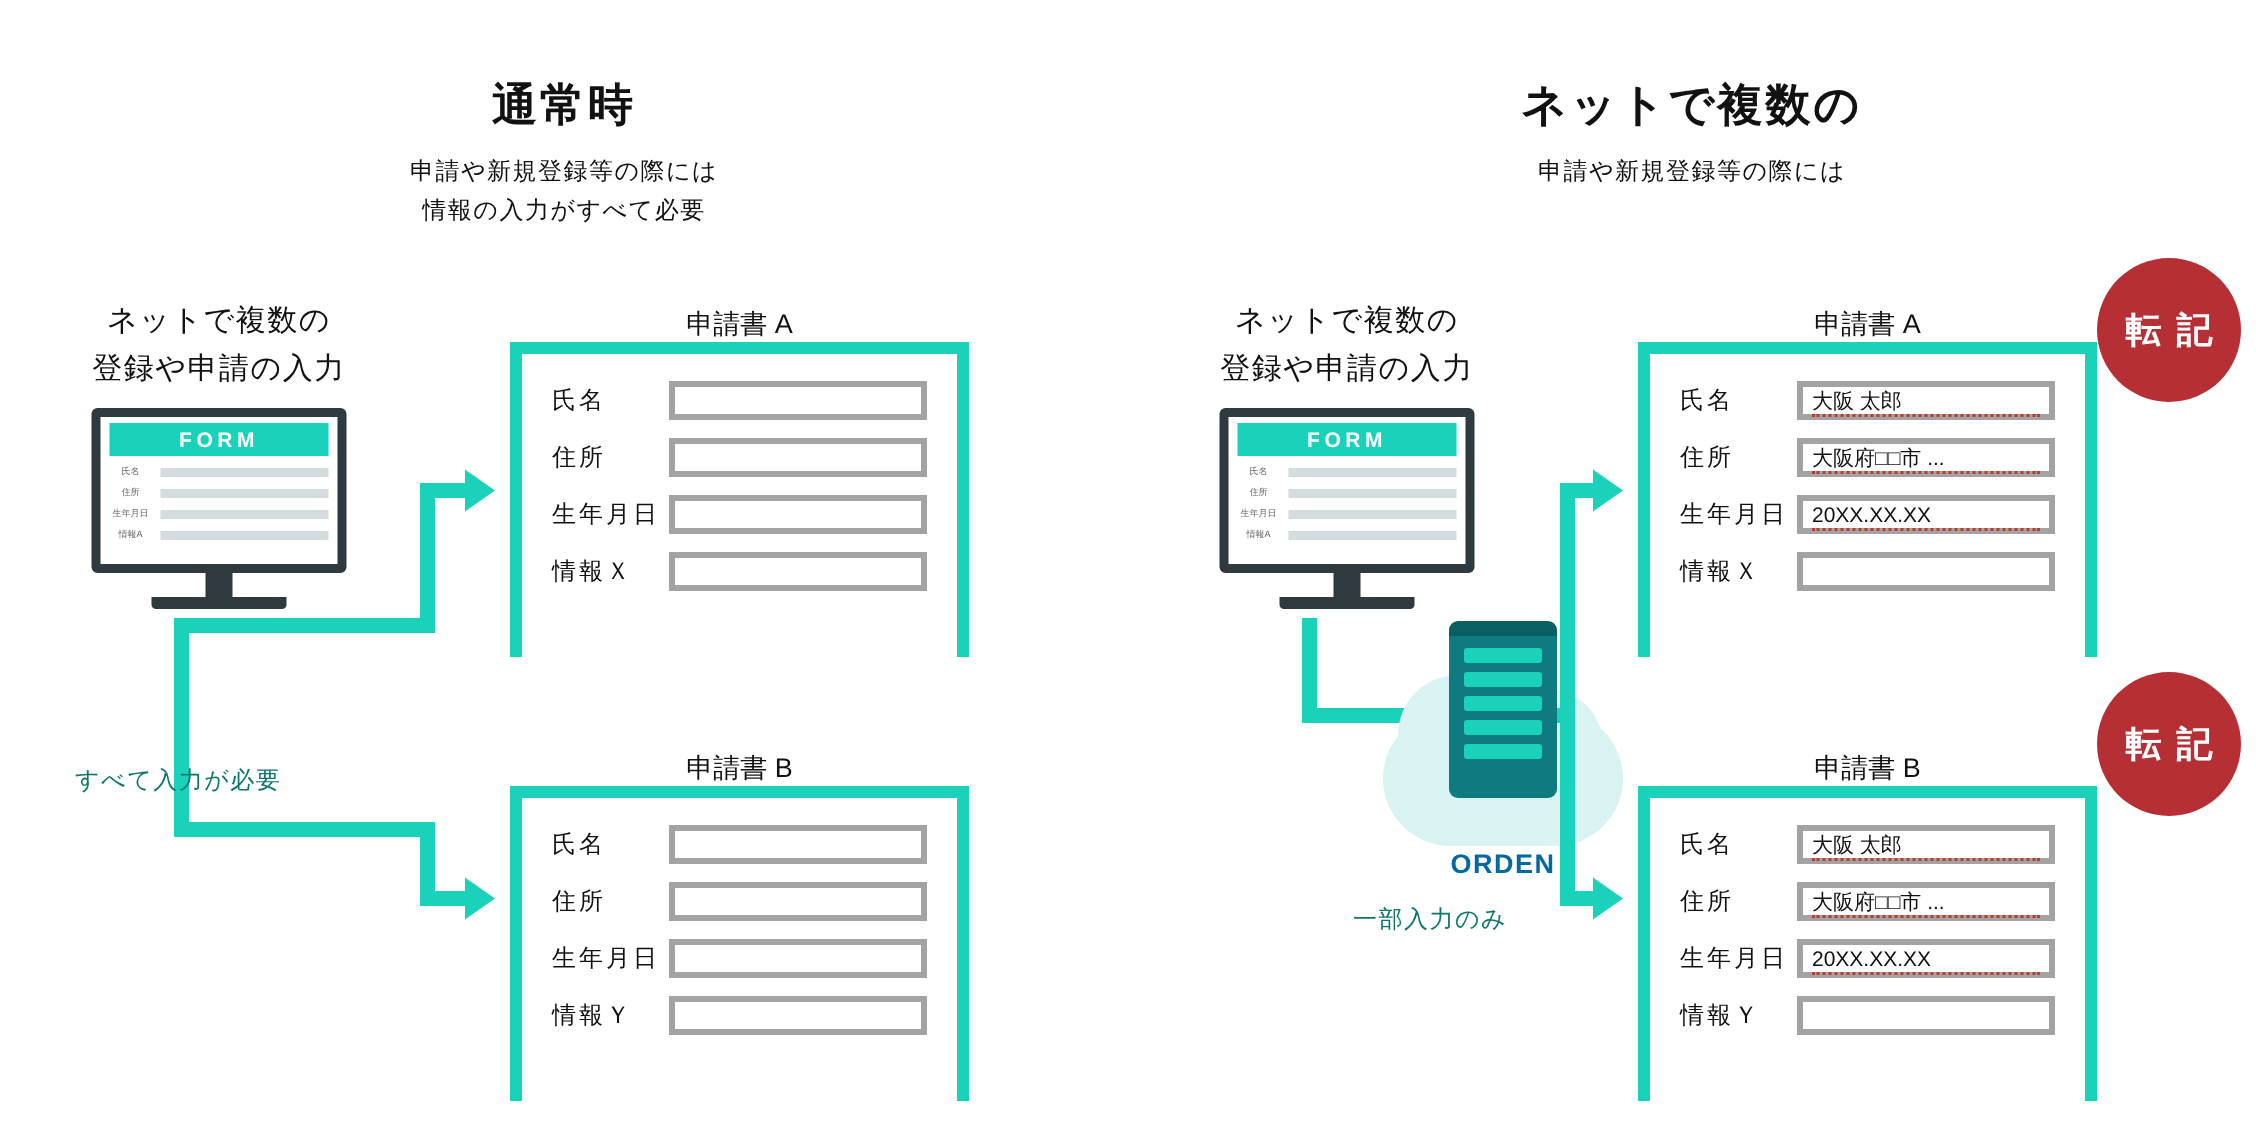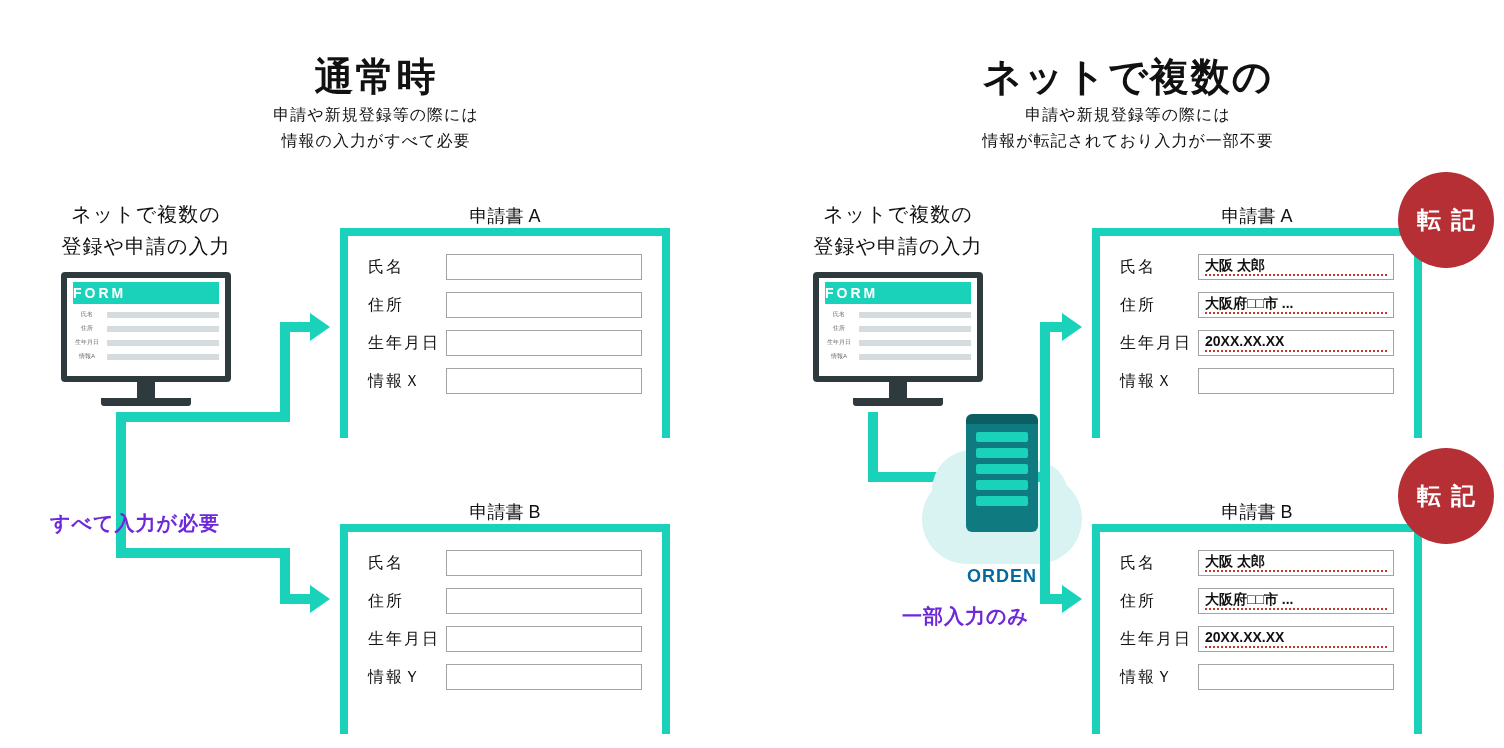--- a/index.html
+++ b/index.html
@@ -19,21 +19,21 @@
     height: 748px;
   }
   .left  { left: 0; }
   .right { left: 752px; }
 
   .heading {
     position: absolute;
     top: 50px;
     left: 0; right: 0;
     text-align: center;
-    font-size: 39px;
+    font-size: 30px;
     font-weight: 700;
     letter-spacing: 2px;
   }
   .subhead {
     position: absolute;
     top: 102px;
     left: 0; right: 0;
     text-align: center;
     font-size: 16px;
     letter-spacing: 1px;
@@ -65,21 +65,21 @@
     border-radius: 4px;
     background: #fff;
     padding: 4px 6px;
   }
   .screen-banner {
     background: #1ad1b9;
     color: #fff;
     font-size: 14px;
     font-weight: 700;
     letter-spacing: 3px;
-    text-align: left;
+    text-align: center;
     padding: 3px 0;
     margin-bottom: 6px;
   }
   .screen-row {
     display: flex; align-items: center; gap: 6px;
     margin-bottom: 5px;
   }
   .screen-label {
     width: 28px;
     font-size: 6px;
@@ -91,21 +91,21 @@
     height: 6px;
     background: #d5dcdd;
   }
   .stand-neck { width: 18px; height: 16px; background:#2e3a3e; margin:0 auto; }
   .stand-base { width: 90px; height: 8px; background:#2e3a3e; margin:0 auto; border-radius: 0 0 3px 3px;}
 
   
   .formbox {
     position: absolute;
     left: 340px;
-    width: 330px;
+    width: 306px;
     height: 210px;
     border: 8px solid #1ad1b9;
     border-bottom: none;
     background: #fff;
     padding: 18px 20px 0 20px;
   }
   .formbox.fb-a { top: 228px; }
   .formbox.fb-b { top: 480px; margin-top: 44px; }
   .formbox-title {
     position: absolute;
@@ -119,47 +119,45 @@
     margin-bottom: 12px;
   }
   .flabel {
     width: 78px;
     font-size: 16px;
     letter-spacing: 2px;
   }
   .finput {
     flex: 1;
     height: 26px;
-    border: 1px solid #a3a3a3;
+    border: 4px solid #a3a3a3;
     padding: 2px 6px;
     font-size: 14px;
     display: flex;
     flex-direction: column;
-    justify-content: center;
-    font-weight: bold;
   }
   .finput .val {
     line-height: 1;
   }
   .finput .underline {
     height: 1px;
     border-bottom: 1px solid #c0392b;
     margin-top: 2px;
     width: 100%;
   }
   .finput .dots {
     border-bottom: 2px dotted #c0392b;
   }
 
   
   .emph {
     position: absolute;
-    font-size: 20px;
-    font-weight: 700;
-    color: #6d28d9;
+    font-size: 16px;
+    font-weight: 400;
+    color: #0f766e;
     letter-spacing: 1px;
   }
   .emph.left-emph  { left: 50px;  top: 510px; }
   .emph.right-emph { left: 150px; top: 603px; }
 
   
   .cloud-server {
     position: absolute;
     left: 170px; top: 418px;
     width: 160px;
@@ -326,21 +324,20 @@
         <div class="finput"></div>
       </div>
   </div>
 </div>
 
 <div class="half right">
 
   <div class="heading">ネットで複数の</div>
   <div class="subhead">
     <span>申請や新規登録等の際には</span><br>
-    <span>情報が転記されており入力が一部不要</span>
   </div>
 
   <div class="monitor-wrap">
     <div class="monitor-caption">
       <span>ネットで複数の</span><br>
       <span>登録や申請の入力</span>
     </div>
     <div class="monitor">
       <div class="screen">
         <div class="screen-banner">FORM</div>

